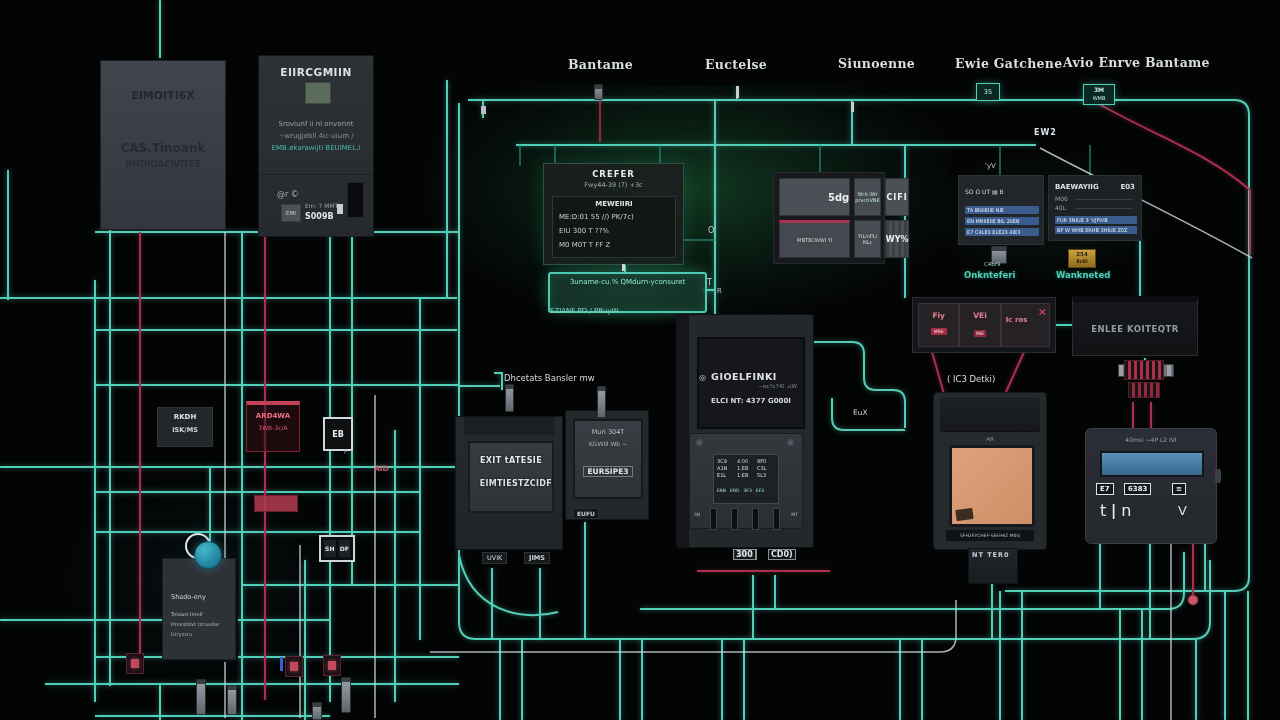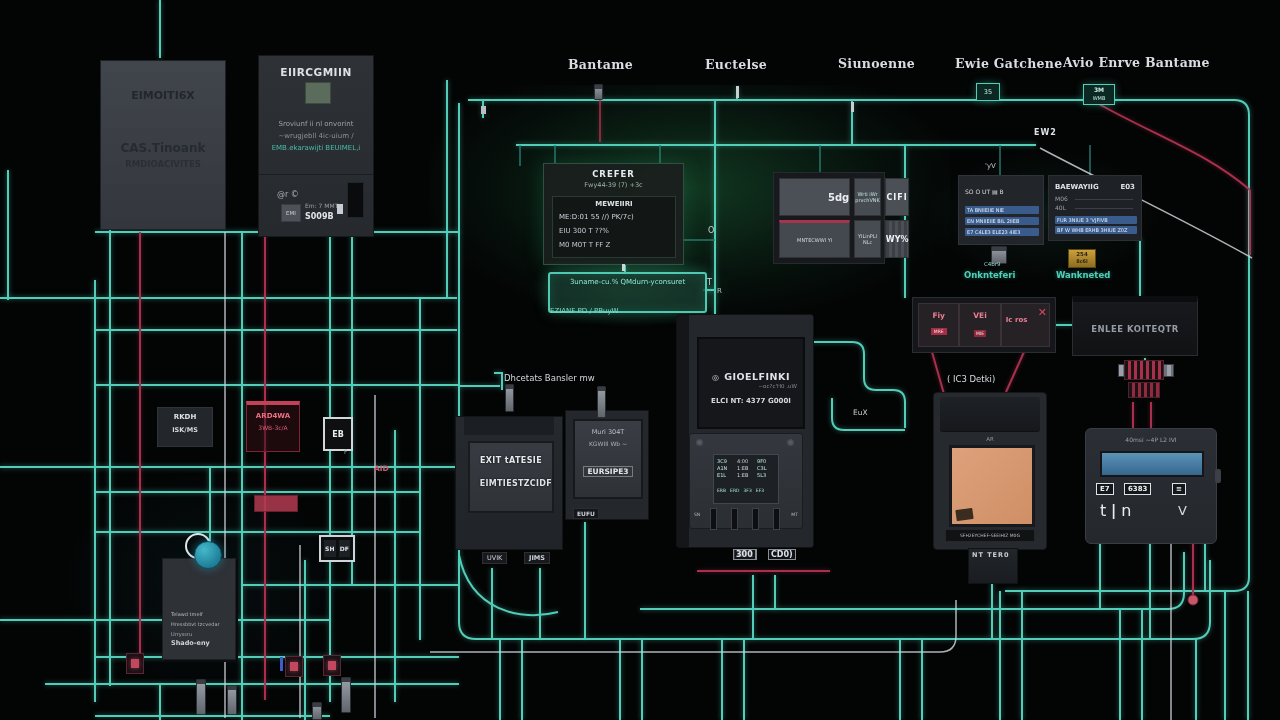--- a/index.html
+++ b/index.html
@@ -258,21 +258,21 @@
     <div class="abs" style="left:15px;top:52px;width:80px;height:76px;background:linear-gradient(135deg,#dda17b,#cf8f66);border:3px solid #17191d;">
       <div style="position:absolute;left:4px;bottom:4px;width:17px;height:11px;background:#3a2d1f;border-radius:1px;transform:rotate(-8deg);"></div>
     </div>
     <div class="txt" style="left:11px;top:136px;width:88px;height:11px;background:#101214;border:1px solid #24272c;font-size:4.5px;color:#b9bfc6;text-align:center;line-height:11px;position:absolute;">SFH2EYCHEF-SEEIHIZ  M0G</div>
   </div>
   <div class="abs" style="left:968px;top:548px;width:48px;height:34px;background:linear-gradient(#22252a,#191c20);border:1px solid #101214;"></div>
   <span class="txt" style="left:972px;top:551px;font-size:6.5px;font-weight:bold;color:#c9ced4;letter-spacing:1px;">NT TER0</span>
 
   <div class="abs" style="left:676px;top:314px;width:136px;height:232px;background:linear-gradient(90deg,#141619 0 12px,#24272c 12px);border:1px solid #101214;border-radius:3px;">
     <div class="abs" style="left:20px;top:22px;width:104px;height:88px;background:#15171b;border:2px solid #0b0c0e;">
-      <div style="position:absolute;left:0;right:0;top:26px;text-align:center;">
+      <div style="position:absolute;left:0;right:0;top:26px;text-align:left;">
         <span style="font-size:8px;color:#cfd4d9;">◎</span>
         <span style="font-size:9.5px;font-weight:bold;color:#dfe3e8;letter-spacing:.5px;">GIOELFINKI</span>
       </div>
       <div class="txt" style="right:6px;top:44px;font-size:5.5px;color:#858b92;position:absolute;">~oc?c'H0 .uW</div>
       <div class="txt" style="left:0;right:0;top:58px;text-align:center;font-size:7px;font-weight:bold;color:#d4d9de;position:absolute;">ELCI NT:  4377 G000I</div>
     </div>
     <div class="abs" style="left:12px;top:118px;width:112px;height:94px;background:linear-gradient(#34383e,#2b2e33);border:1px solid #1a1c20;border-radius:3px;">
       <div style="position:absolute;left:6px;top:5px;width:7px;height:7px;border-radius:50%;background:radial-gradient(#5d626a,#383c42);"></div>
       <div style="position:absolute;right:8px;top:5px;width:7px;height:7px;border-radius:50%;background:radial-gradient(#5d626a,#383c42);"></div>
       <div class="abs" style="left:23px;top:20px;width:66px;height:50px;background:#1d2126;border:1px solid #43474d;display:grid;grid-template-columns:1fr 1fr 1fr;gap:2px;padding:3px;box-sizing:border-box;font-size:5px;">
@@ -331,21 +331,21 @@
       </div>
     </div>
   </div>
   <span class="txt" style="left:573px;top:508px;background:#15171a;border:1px solid #2a2d32;font-size:6px;font-weight:bold;color:#c9ced3;padding:1px 3px;">EUFU</span>
 
   <span class="txt" style="left:504px;top:373px;font-size:8.5px;color:#d4d8dd;">Dhcetats  Bansler mw</span>
   <div class="pin" style="left:505px;top:384px;width:7px;height:26px;"></div>
   <div class="pin" style="left:597px;top:386px;width:7px;height:30px;"></div>
 
   <div class="abs" style="left:162px;top:558px;width:72px;height:100px;background:#2e3136;border:1px solid #1c1e22;box-shadow:2px 2px 0 #0a0b0c;">
-    <div class="txt" style="left:8px;top:34px;font-size:6.5px;font-weight:bold;color:#cfd4d9;position:absolute;margin-top:46px;">Shado-eny</div>
+    <div class="txt" style="left:8px;top:34px;font-size:6.5px;font-weight:normal;color:#cfd4d9;position:absolute;">Shado-eny</div>
     <div class="txt" style="left:8px;top:52px;font-size:5px;color:#b9bfc5;position:absolute;">Telawd tmelf</div>
     <div class="txt" style="left:8px;top:62px;font-size:5px;color:#b0b6bc;position:absolute;">Hressbbvt tzcvedar</div>
     <div class="txt" style="left:8px;top:72px;font-size:5px;color:#a8aeb4;position:absolute;">Urryssru</div>
   </div>
 
   <div class="abs" style="left:157px;top:407px;width:54px;height:38px;background:#23262a;border:1px solid #303338;">
     <div class="txt" style="left:0;right:0;top:5px;text-align:center;font-size:7px;font-weight:bold;color:#dde1e6;position:absolute;">RKDH</div>
     <div class="txt" style="left:0;right:0;top:18px;text-align:center;font-size:6.5px;font-weight:bold;color:#d5dade;position:absolute;">ISK/MS</div>
   </div>
   <div class="abs" style="left:246px;top:401px;width:52px;height:46px;background:rgba(50,16,22,.55);border:1px solid #7e2336;border-top:4px solid #c24058;">

